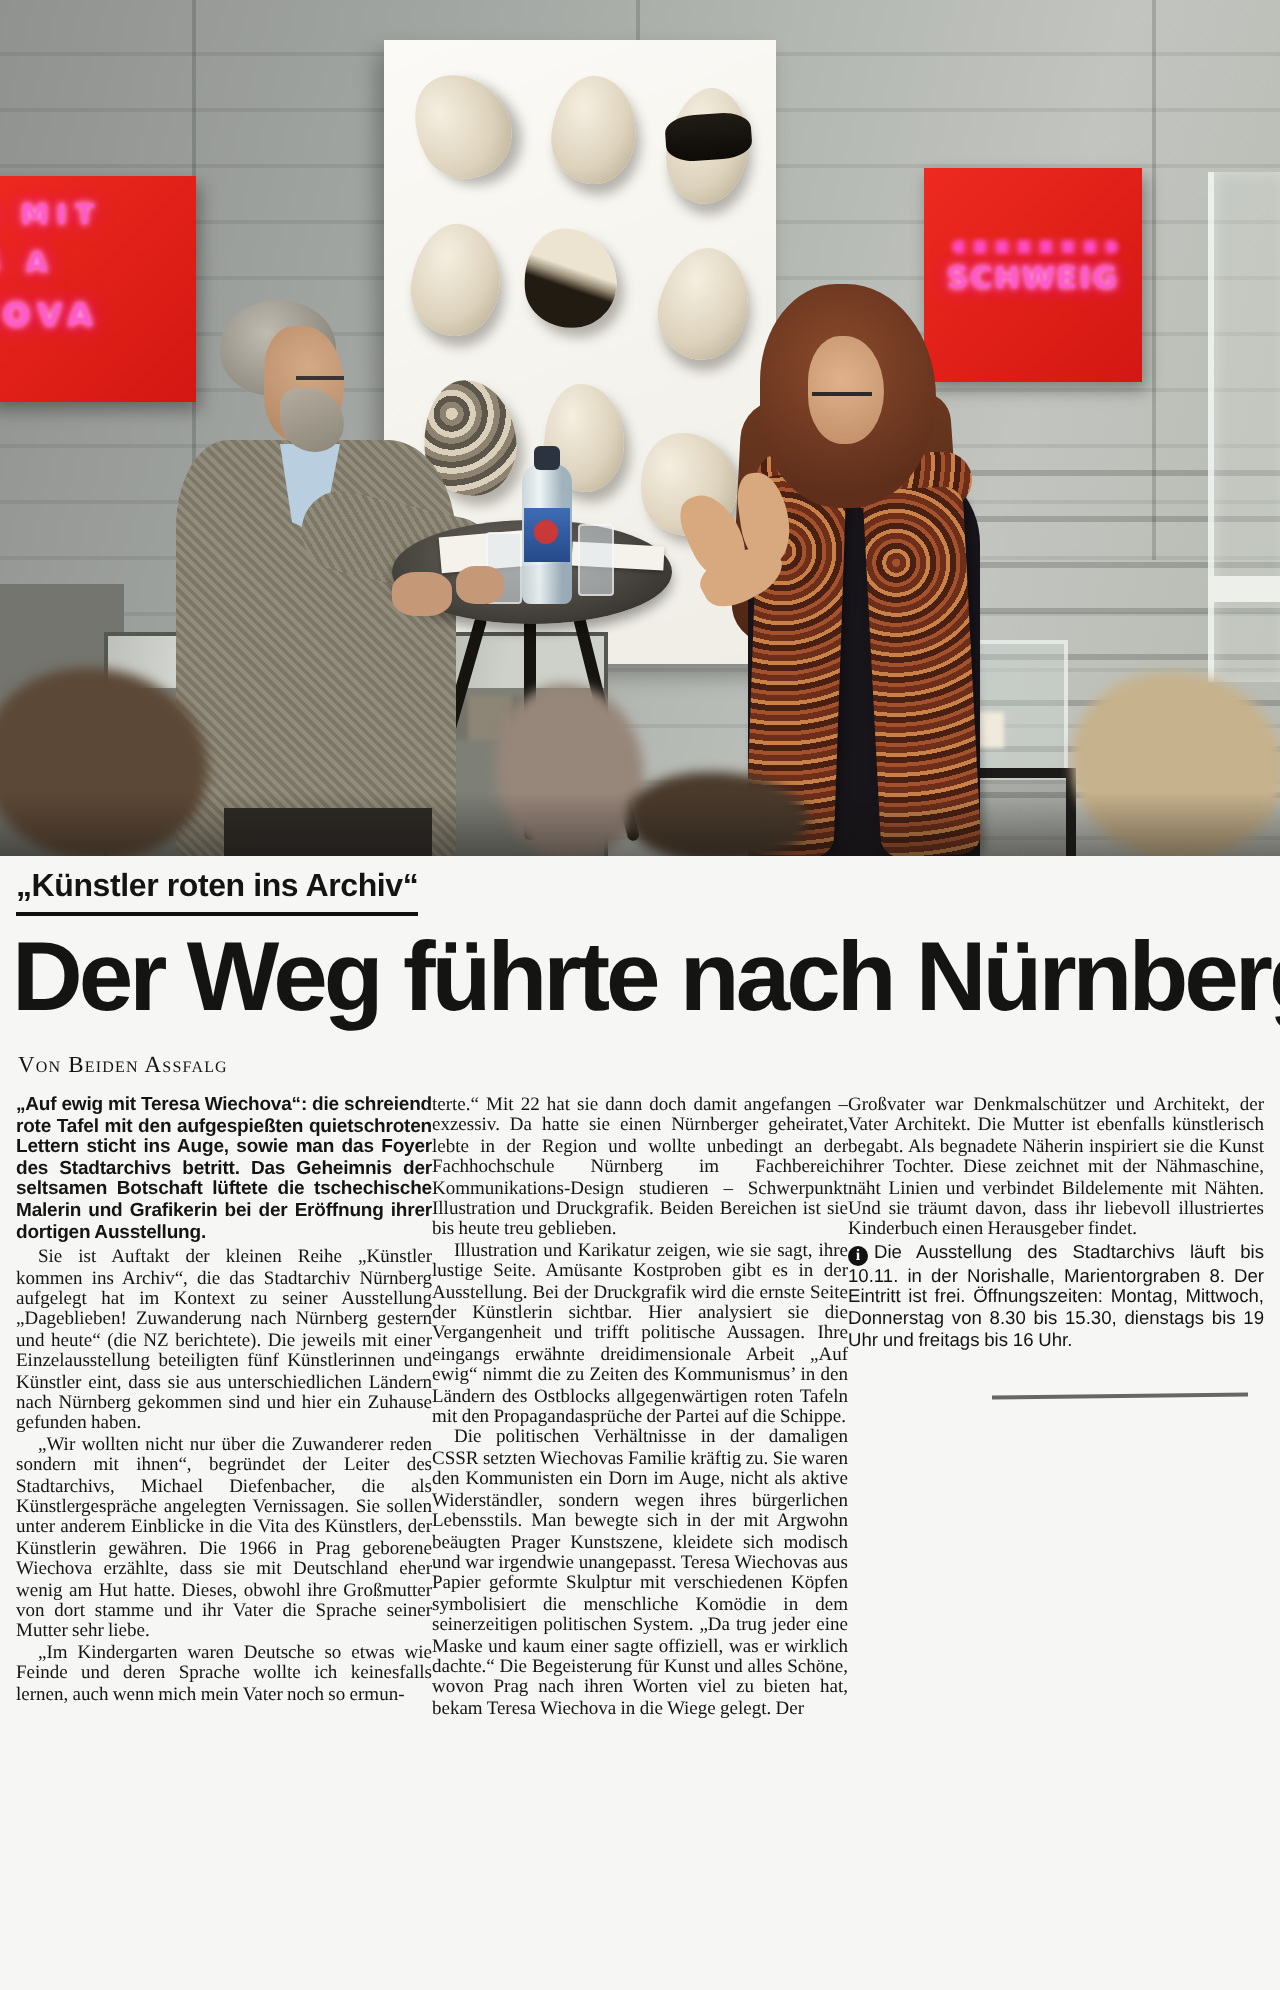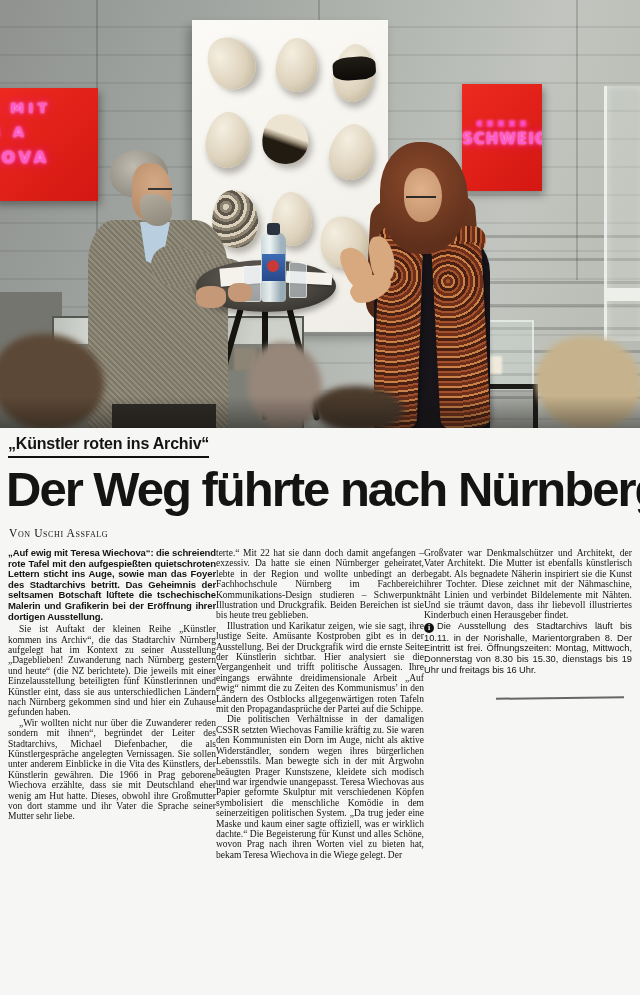--- a/index.html
+++ b/index.html
@@ -128,21 +128,21 @@
   <div class="seam" style="left:576px;height:280px;"></div>
   <div class="wall-lines-right"></div>
   <div class="wall-dark-bl"></div>
 
   <div class="red-panel" style="left:-6px;top:88px;width:104px;height:103px;padding-top:10px;">
     <div class="glow" style="font-size:14px;margin:2px 0 0 -8px;">G MIT</div>
     <div class="glow" style="font-size:14px;margin:8px 0 0 -4px;">S A</div>
     <div class="glow" style="font-size:16px;margin:8px 0 0 -10px;">HOVA</div>
   </div>
 
-  <div class="red-panel" style="left:462px;top:84px;width:80px;height:107px;">
+  <div class="red-panel" style="left:462px;top:84px;width:109px;height:107px;">
     <div class="glow-bar" style="margin:36px 12px 0 14px;"></div>
     <div class="glow" style="font-size:15px;letter-spacing:1px;text-align:center;margin-top:3px;">SCHWEIG</div>
   </div>
 
   <div class="white-panel">
     <div class="head" style="left:16px;top:16px;width:46px;height:54px;transform:rotate(-28deg);"></div>
     <div class="head" style="left:84px;top:18px;width:42px;height:54px;transform:rotate(6deg);"></div>
     <div class="head masked" style="left:142px;top:24px;width:40px;height:58px;transform:rotate(10deg);"></div>
     <div class="head" style="left:14px;top:92px;width:44px;height:56px;transform:rotate(8deg);"></div>
     <div class="head darkjaw" style="left:70px;top:94px;width:46px;height:50px;transform:rotate(-6deg);"></div>
@@ -207,27 +207,28 @@
   <div class="aud" style="left:-8px;top:334px;width:112px;height:96px;background:#5c4836;"></div>
   <div class="aud" style="left:248px;top:342px;width:74px;height:88px;background:#97867六;background:#97867a;"></div>
   <div class="aud" style="left:314px;top:386px;width:90px;height:46px;background:#4a3a2c;"></div>
   <div class="aud" style="left:536px;top:336px;width:106px;height:94px;background:#c6b28c;"></div>
   <div class="photo-bottom-shade"></div>
 </div>
 
 <div class="article">
   <div class="kicker">„Künstler roten ins Archiv“</div>
   <h1 class="headline">Der Weg führte nach Nürnberg</h1>
-  <div class="byline">Von Uschi Assfalg</div>
+  <div class="byline">Von Beiden Assfalg</div>
 
   <div class="cols">
     <div>
       <p class="lead">„Auf ewig mit Teresa Wiechova“: die schreiend rote Tafel mit den aufgespießten quietschroten Lettern sticht ins Auge, sowie man das Foyer des Stadtarchivs betritt. Das Geheimnis der seltsamen Botschaft lüftete die tschechische Malerin und Grafikerin bei der Eröffnung ihrer dortigen Ausstellung.</p>
       <p>Sie ist Auftakt der kleinen Reihe „Künstler kommen ins Archiv“, die das Stadtarchiv Nürnberg aufgelegt hat im Kontext zu seiner Ausstellung „Dageblieben! Zuwanderung nach Nürnberg gestern und heute“ (die NZ berichtete). Die jeweils mit einer Einzelausstellung beteiligten fünf Künstlerinnen und Künstler eint, dass sie aus unterschiedlichen Ländern nach Nürnberg gekommen sind und hier ein Zuhause gefunden haben.</p>
       <p>„Wir wollten nicht nur über die Zuwanderer reden sondern mit ihnen“, begründet der Leiter des Stadtarchivs, Michael Diefenbacher, die als Künstlergespräche angelegten Vernissagen. Sie sollen unter anderem Einblicke in die Vita des Künstlers, der Künstlerin gewähren. Die 1966 in Prag geborene Wiechova erzählte, dass sie mit Deutschland eher wenig am Hut hatte. Dieses, obwohl ihre Großmutter von dort stamme und ihr Vater die Sprache seiner Mutter sehr liebe.</p>
+      <p>„Im Kindergarten waren Deutsche so etwas wie Feinde und deren Sprache wollte ich keinesfalls lernen, auch wenn mich mein Vater noch so ermun-</p>
     </div>
     <div>
       <p>terte.“ Mit 22 hat sie dann doch damit angefangen – exzessiv. Da hatte sie einen Nürnberger geheiratet, lebte in der Region und wollte unbedingt an der Fachhochschule Nürnberg im Fachbereich Kommunikations-Design studieren – Schwerpunkt Illustration und Druckgrafik. Beiden Bereichen ist sie bis heute treu geblieben.</p>
       <p>Illustration und Karikatur zeigen, wie sie sagt, ihre lustige Seite. Amüsante Kostproben gibt es in der Ausstellung. Bei der Druckgrafik wird die ernste Seite der Künstlerin sichtbar. Hier analysiert sie die Vergangenheit und trifft politische Aussagen. Ihre eingangs erwähnte dreidimensionale Arbeit „Auf ewig“ nimmt die zu Zeiten des Kommunismus’ in den Ländern des Ostblocks allgegenwärtigen roten Tafeln mit den Propagandasprüche der Partei auf die Schippe.</p>
       <p>Die politischen Verhältnisse in der damaligen CSSR setzten Wiechovas Familie kräftig zu. Sie waren den Kommunisten ein Dorn im Auge, nicht als aktive Widerständler, sondern wegen ihres bürgerlichen Lebensstils. Man bewegte sich in der mit Argwohn beäugten Prager Kunstszene, kleidete sich modisch und war irgendwie unangepasst. Teresa Wiechovas aus Papier geformte Skulptur mit verschiedenen Köpfen symbolisiert die menschliche Komödie in dem seinerzeitigen politischen System. „Da trug jeder eine Maske und kaum einer sagte offiziell, was er wirklich dachte.“ Die Begeisterung für Kunst und alles Schöne, wovon Prag nach ihren Worten viel zu bieten hat, bekam Teresa Wiechova in die Wiege gelegt. Der</p>
     </div>
     <div>
       <p>Großvater war Denkmalschützer und Architekt, der Vater Architekt. Die Mutter ist ebenfalls künstlerisch begabt. Als begnadete Näherin inspiriert sie die Kunst ihrer Tochter. Diese zeichnet mit der Nähmaschine, näht Linien und verbindet Bildelemente mit Nähten. Und sie träumt davon, dass ihr liebevoll illustriertes Kinderbuch einen Herausgeber findet.</p>
       <p class="infobox"><span class="info-icon">i</span><span>Die Ausstellung des Stadtarchivs läuft bis 10.11. in der Norishalle, Marientorgraben 8. Der Eintritt ist frei. Öffnungszeiten: Montag, Mittwoch, Donnerstag von 8.30 bis 15.30, dienstags bis 19 Uhr und freitags bis 16 Uhr.</span></p>
       <div class="end-divider"></div>

